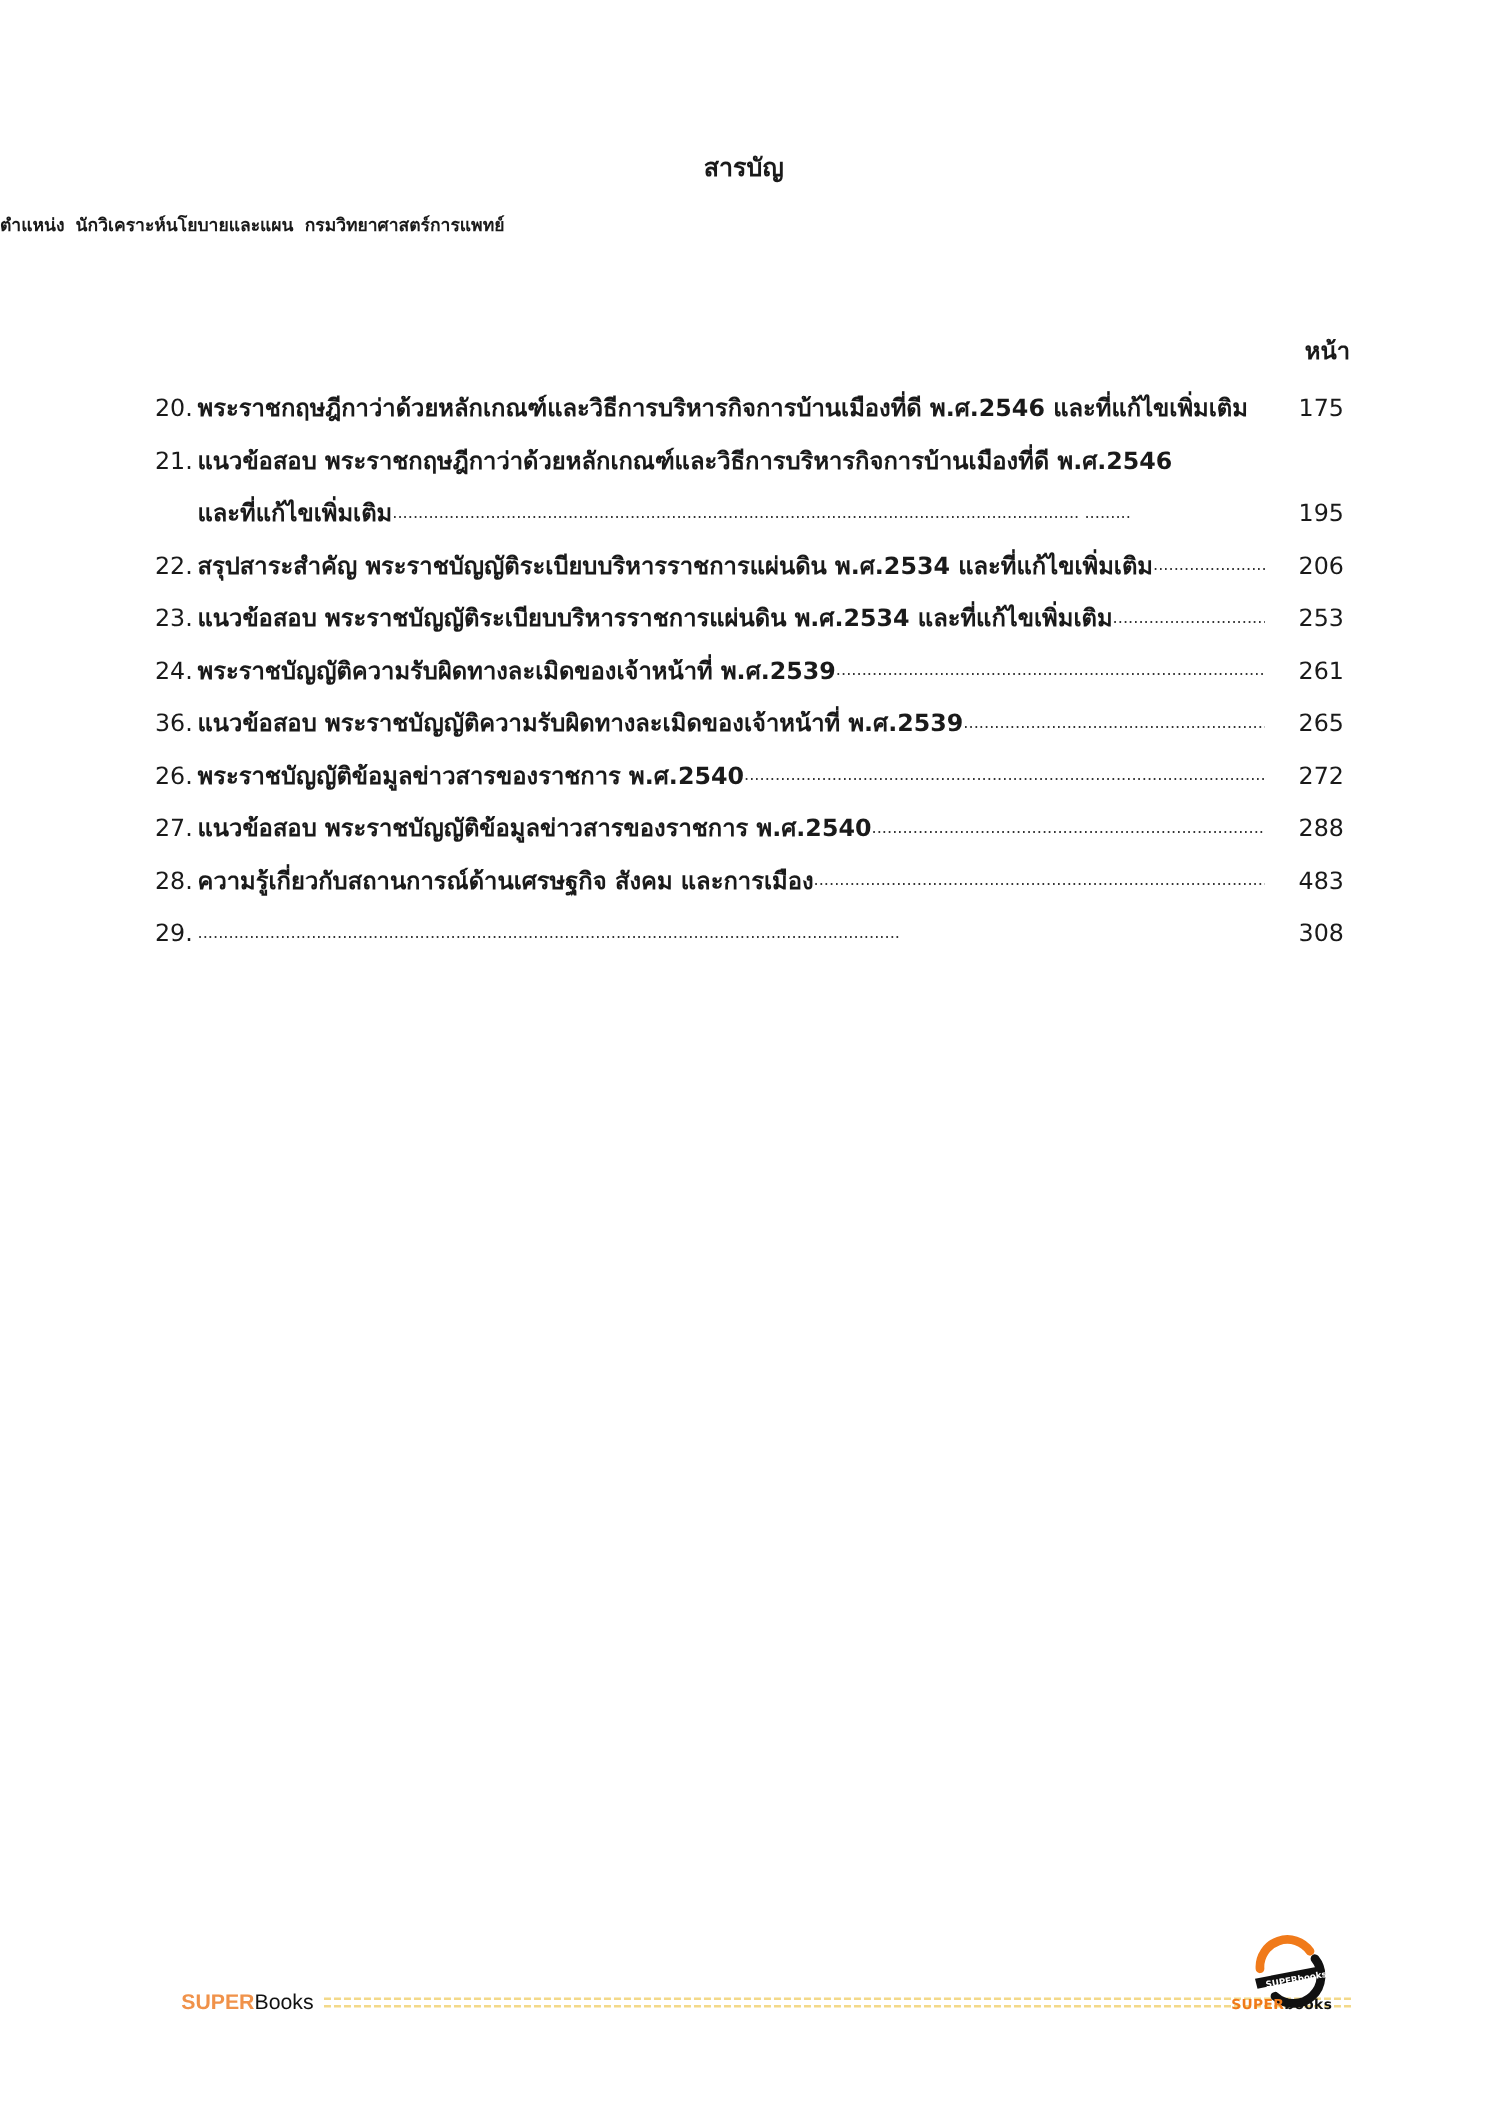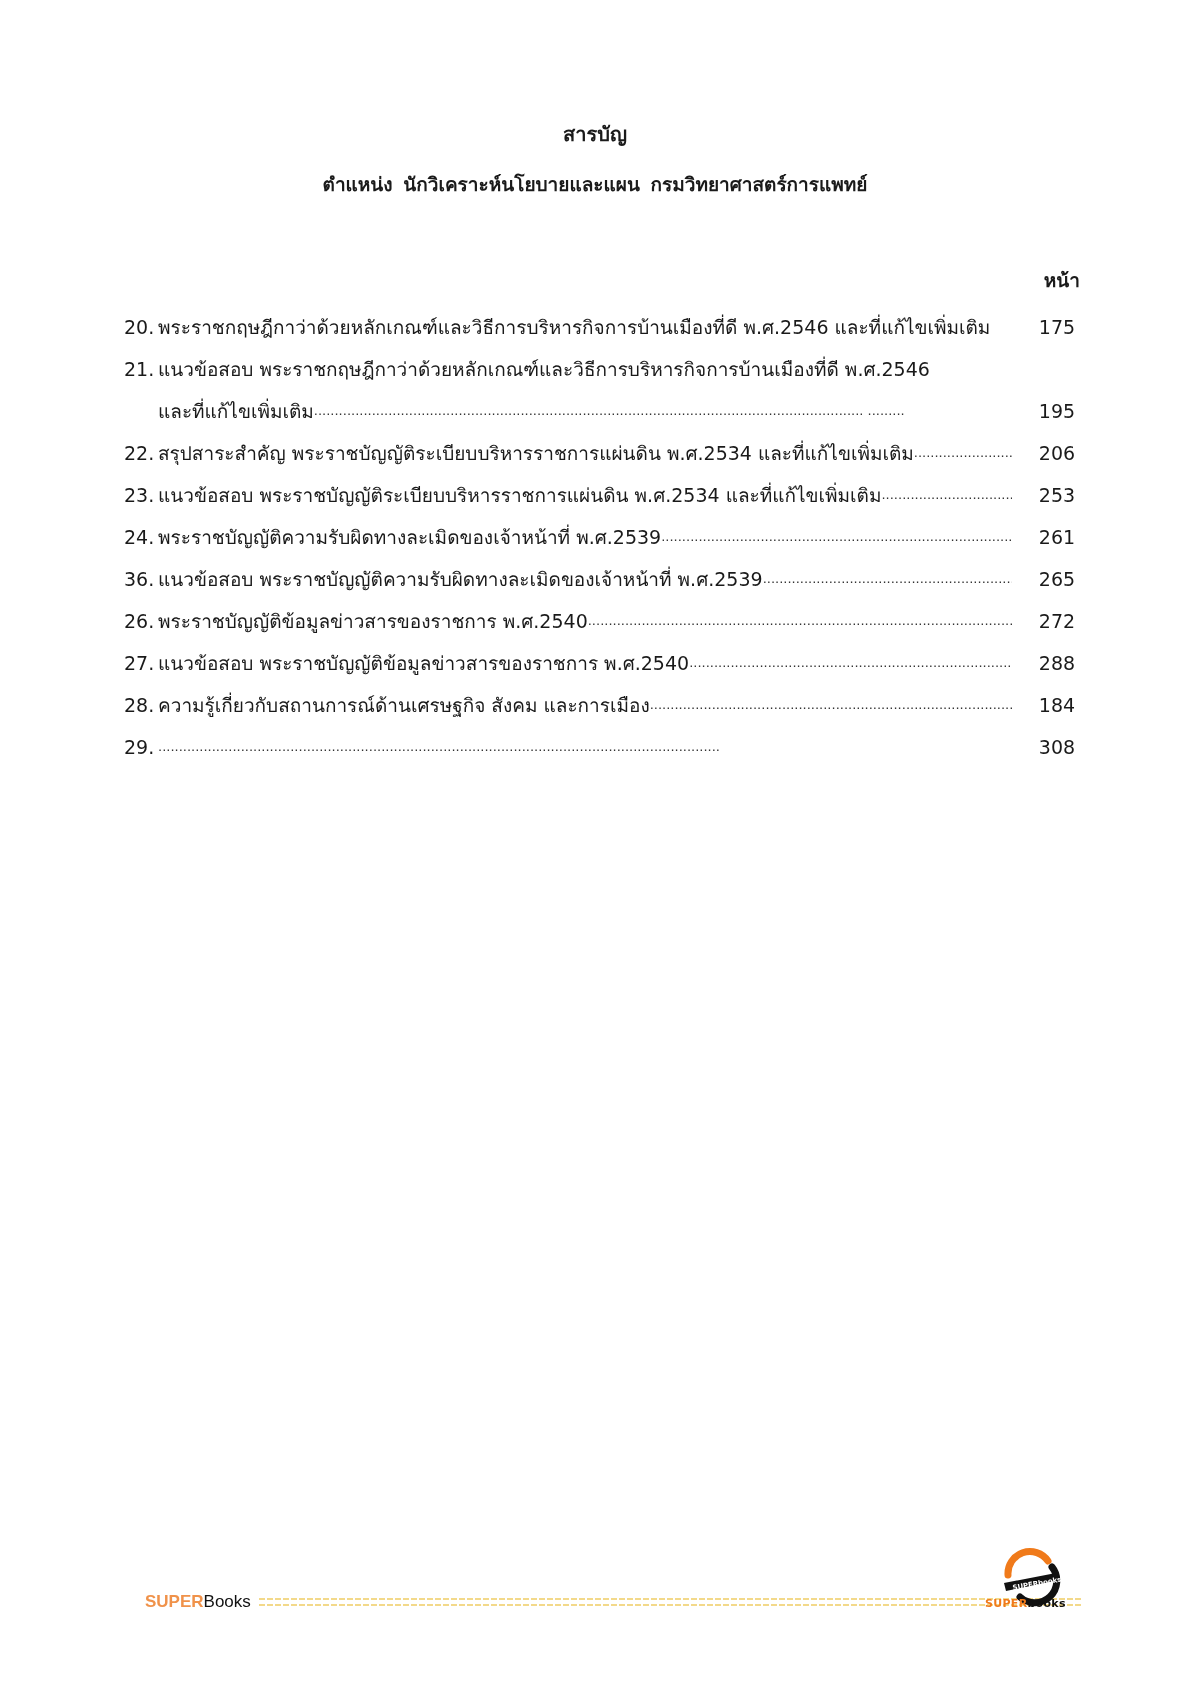--- a/index.html
+++ b/index.html
@@ -27,22 +27,21 @@
       top: 118px;
       text-align: center;
       font-size: 20px;
       font-weight: bold;
       letter-spacing: 0px;
     }
     .subtitle {
       position: absolute;
       left: 0; right: 0;
       top: 169px;
-      text-align: center;
-      font-size: 19px;
+      font-size: 14px;
       font-weight: bold;
       word-spacing: 4px;
     }
     .page-col-header {
       position: absolute;
       right: 110px;
       top: 265px;
       font-size: 19px;
       font-weight: bold;
       margin-left: 24px;
@@ -68,20 +67,21 @@
     .toc-row .text {
       position: absolute;
       left: 34px;
       top: 0;
       right: 70px;
       overflow: hidden;
       display: flex;
     }
     .toc-row .text .label {
       flex: 0 0 auto;
+      font-weight: bold;
     }
     .toc-row .text .leader {
       flex: 1 1 auto;
       overflow: hidden;
       letter-spacing: 0px;
       color: #333;
       font-size: 13px;
     }
     .toc-row .page-no {
       position: absolute;
@@ -222,21 +222,21 @@
           <span class="leader">........................................................................................................................................</span>
         </span>
       <span class="page-no">288</span>
     </div>
     <div class="toc-row">
       <span class="num">28.</span>
       <span class="text">
           <span class="label">ความรู้เกี่ยวกับสถานการณ์ด้านเศรษฐกิจ สังคม และการเมือง</span>
           <span class="leader">........................................................................................................................................</span>
         </span>
-      <span class="page-no">184</span>
+      <span class="page-no">483</span>
     </div>
     <div class="toc-row">
       <span class="num">29.</span>
       <span class="text">
           <span class="leader">........................................................................................................................................</span>
         </span>
       <span class="page-no">308</span>
     </div>
   </div>
 

